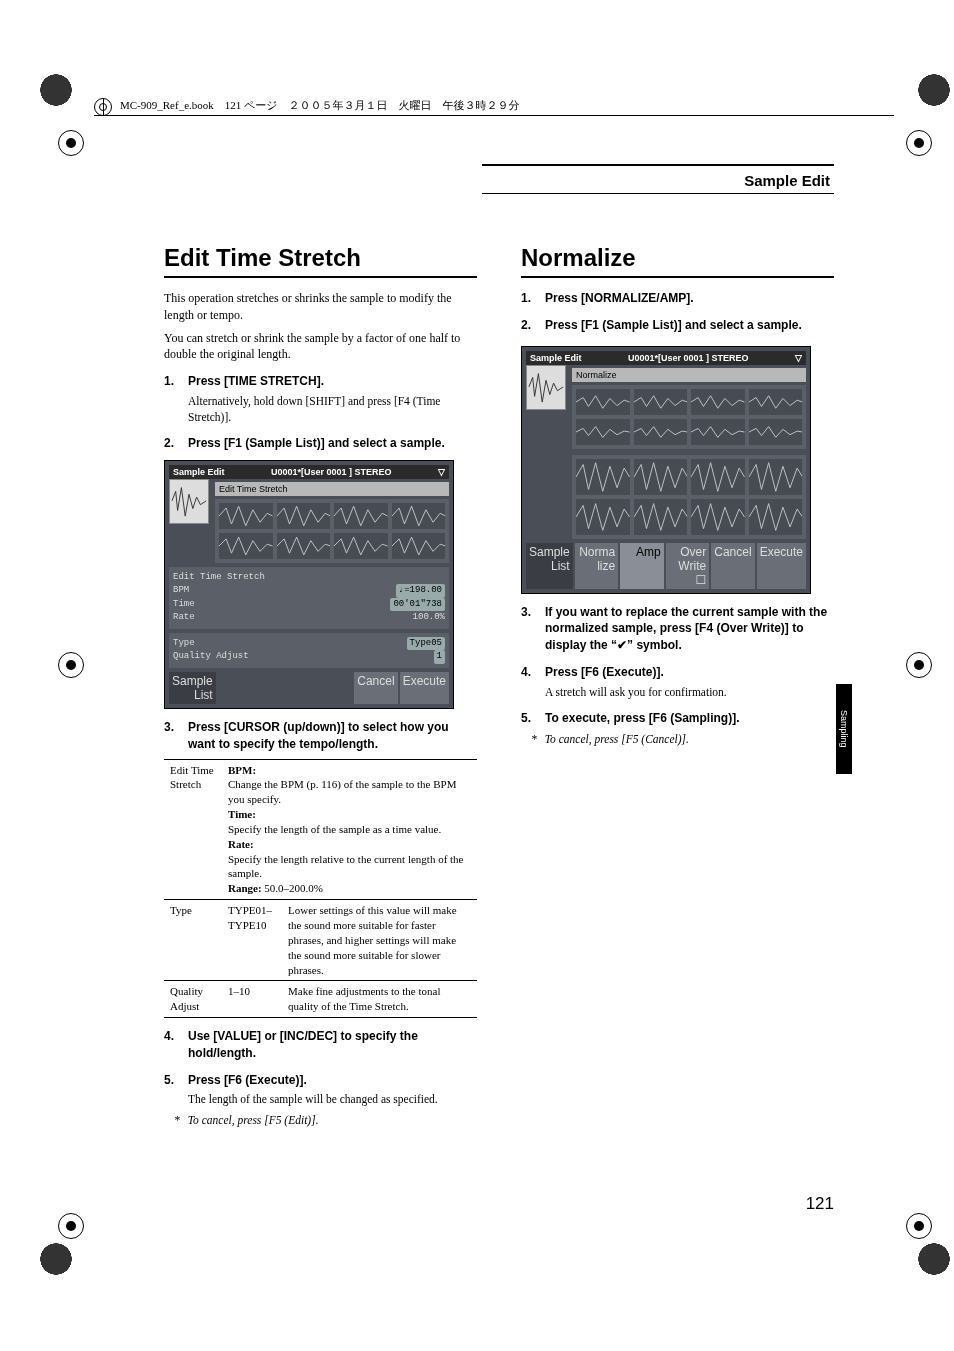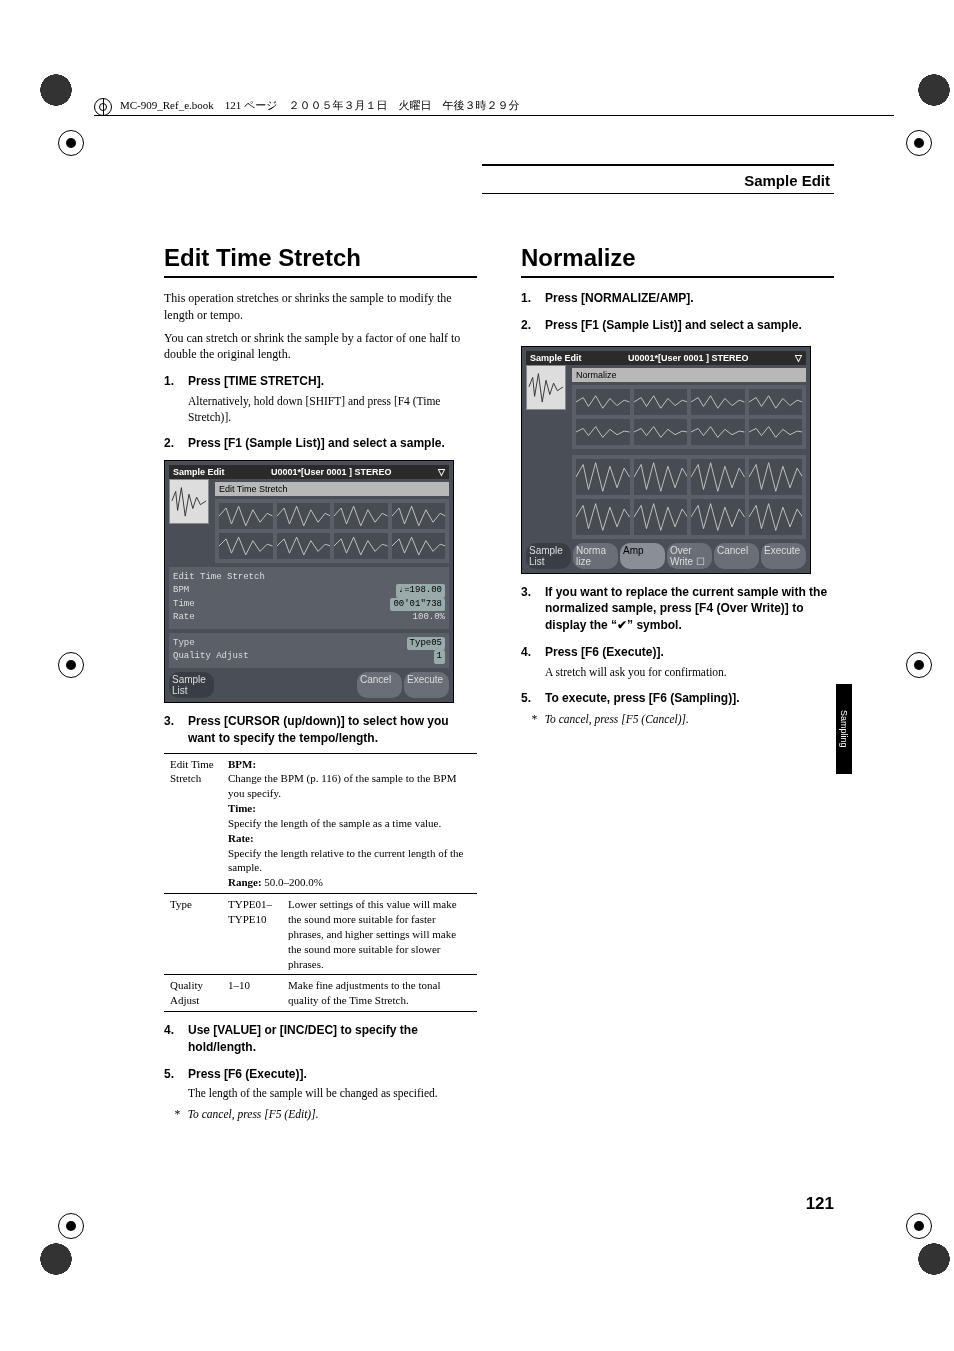--- a/index.html
+++ b/index.html
@@ -162,24 +162,23 @@
     font-size:9px; line-height:1.5;
   }
   .screenshot .params .row { display:flex; justify-content:space-between; }
   .screenshot .params .box {
     background:#9aa; color:#000; padding:0 3px; border-radius:2px;
   }
   .screenshot .softkeys {
     display:flex; gap:2px; margin-top:4px;
   }
   .screenshot .softkeys .sk {
-    flex:1; background:#6a6f77; color:#ddd; text-align:left;
-    padding:2px 3px; font-size:10px; min-height:20px;
+    flex:1; background:#6a6f77; color:#ddd; text-align:right;
+    padding:2px 3px; font-size:12px; min-height:20px;
     font-family: Arial, sans-serif;
-    border-radius: 10px;
   }
   .screenshot .softkeys .sk.dark { background:#3a3e44; }
   .screenshot .softkeys .sk.empty { background:#4a4f57; }
   .screenshot .wave-icon {
     width:40px;height:45px; background:#ddd;border:1px solid #888;
     position:relative; margin-right:6px; display:inline-block;
   }
   .hdrflex{display:flex;align-items:flex-start;}
   table.params {
     border-collapse: collapse;
@@ -192,21 +191,21 @@
     border-bottom: 0.5px solid #000;
     padding: 3px 6px;
     vertical-align: top;
     line-height: 1.35;
   }
   table.params tr:first-child td { border-top: 1px solid #000; }
   table.params tr:last-child td { border-bottom: 1px solid #000; }
   .page-num {
     position:absolute; bottom:0; right:0;
     font-family: Arial, Helvetica, sans-serif;
-    font-weight: bold; font-size: 17px;
+    font-weight: normal; font-size: 17px;
   }
   .side-tab {
     position:absolute; right: -18px; top: 520px;
     width: 16px; height: 90px; background:#000; color:#fff;
     writing-mode: vertical-rl;
     font-family: Arial, sans-serif; font-size:9px;
     display:flex;align-items:center;justify-content:center;
   }
 </style>
 </head>

